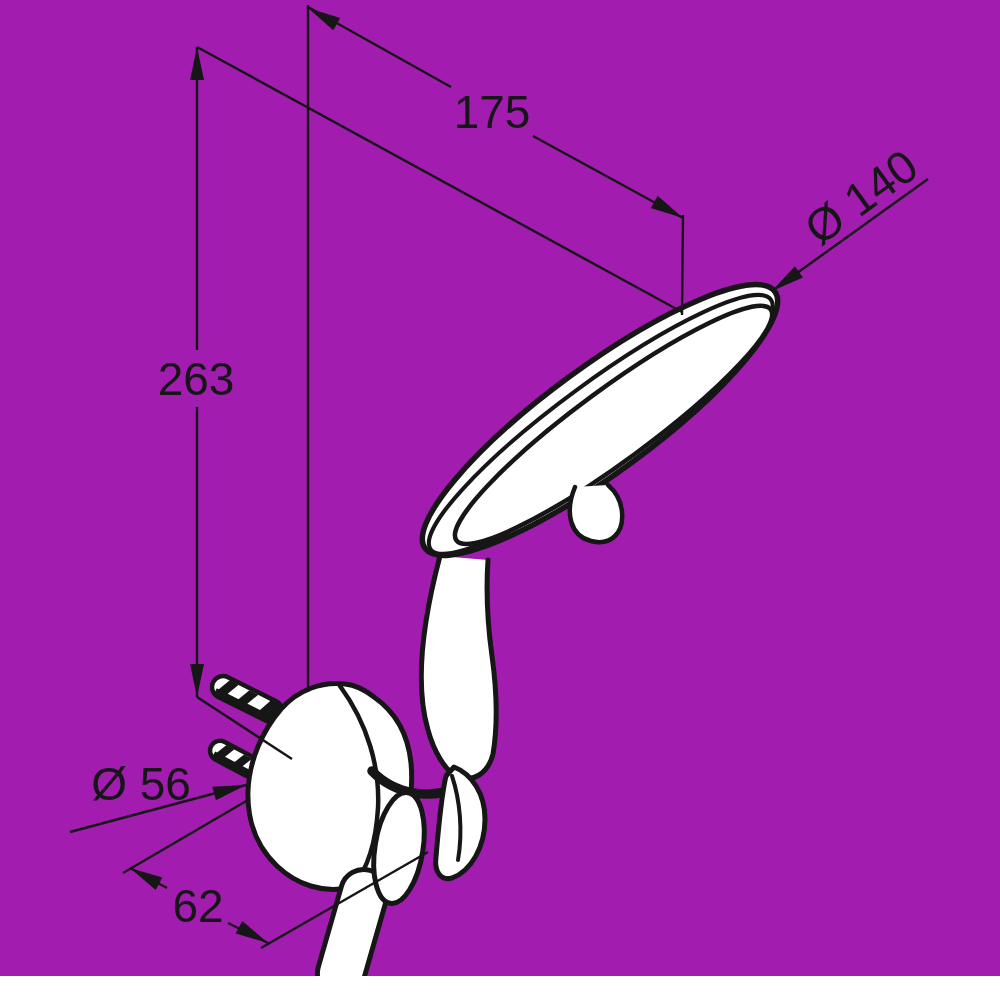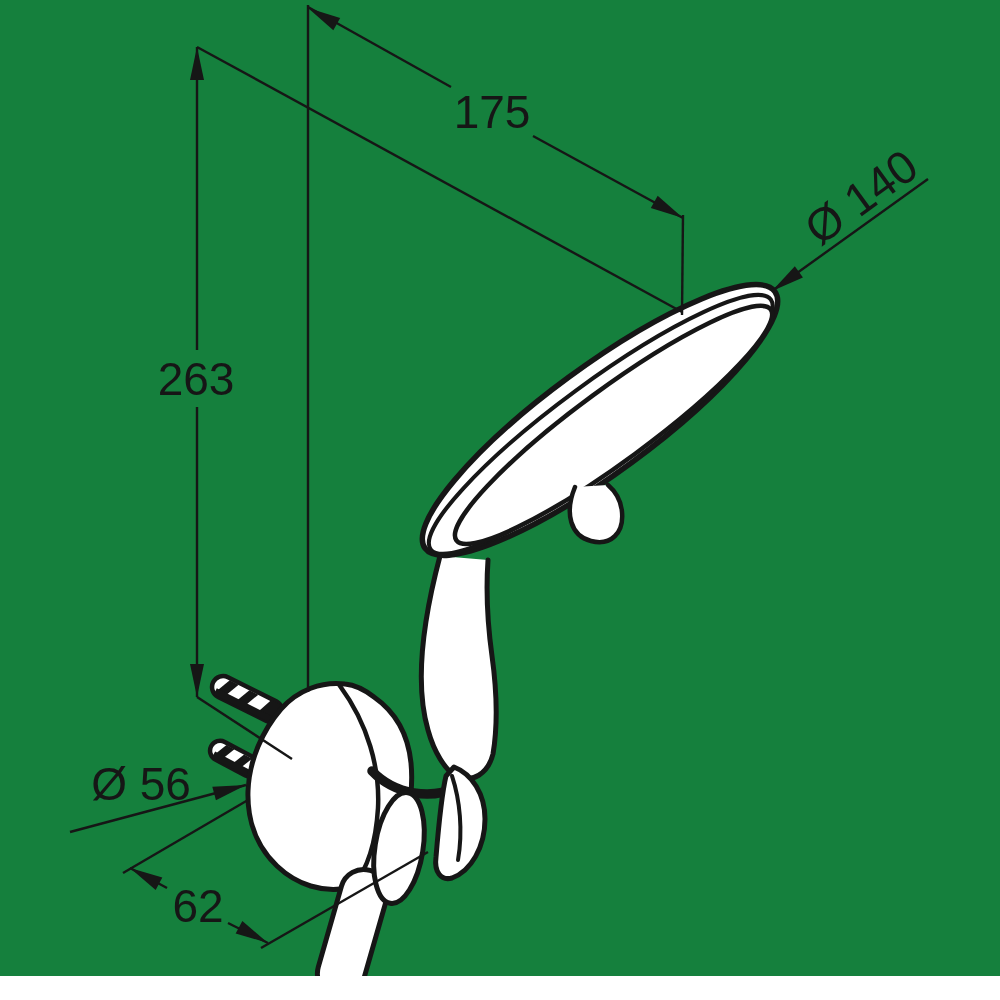--- a/index.html
+++ b/index.html
@@ -1,16 +1,16 @@
 <!DOCTYPE html>
 <html><head>
 <meta charset="utf-8">
 <style>
   html,body{margin:0;padding:0;background:#ffffff;}
-  .stage{position:relative;width:1000px;height:976px;background:#15803d;overflow:hidden;}
+  .stage{position:relative;width:1000px;height:976px;background:#a21caf;overflow:hidden;}
   svg{display:block;}
   text.dim{
     font-family:"Liberation Sans","DejaVu Sans",sans-serif;
     font-size:46px;
     font-weight:400;
     fill:#161616;
   }
 </style>
 </head>
 <body>

